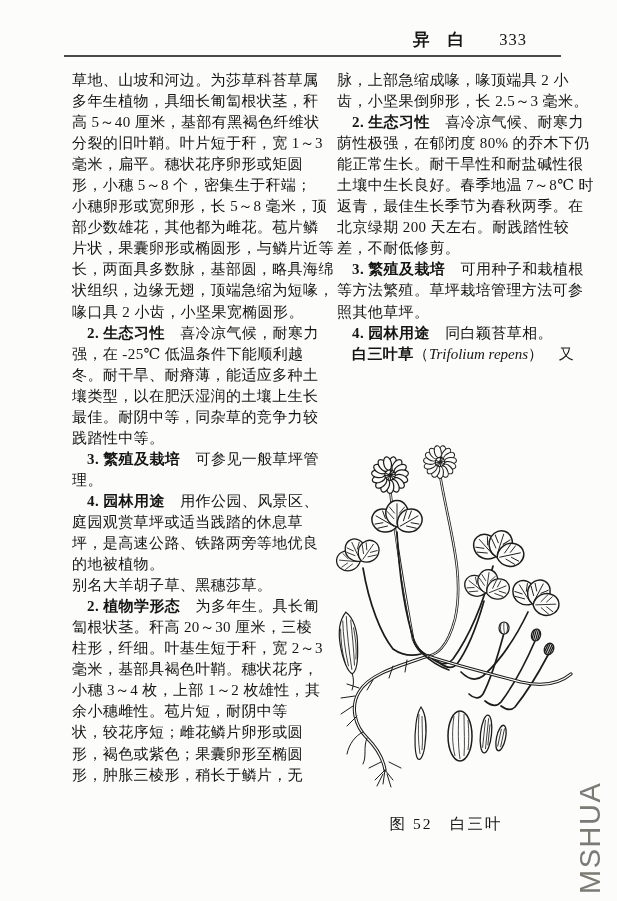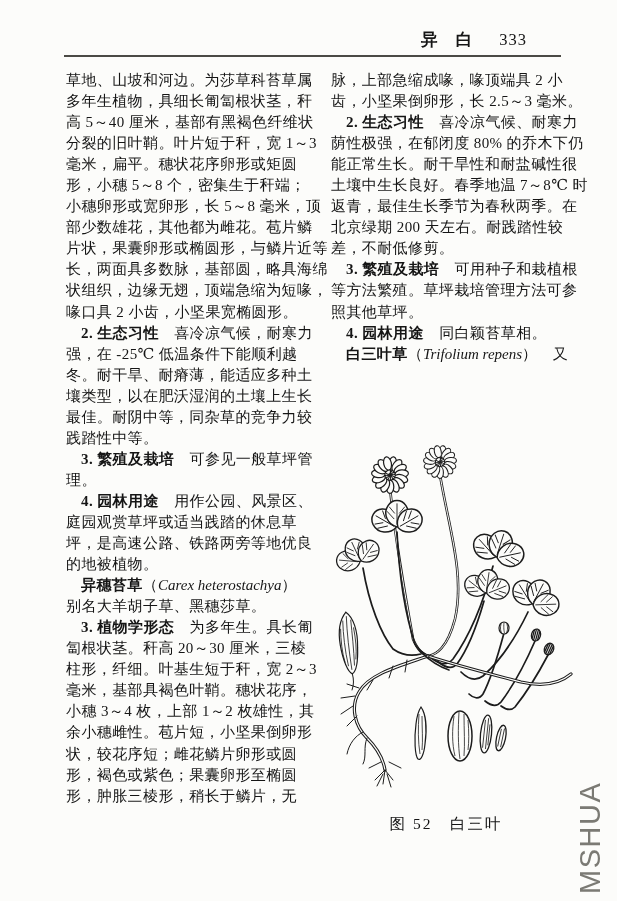--- a/index.html
+++ b/index.html
@@ -4,24 +4,24 @@
 <style>
   html,body{margin:0;padding:0;background:#e8e8e6;}
   .page{
     position:relative;width:617px;height:901px;margin:0 auto;
     background:#fcfcfa;color:#151515;overflow:hidden;
     font-family:"Liberation Serif","DejaVu Serif",serif;
   }
   
   .header{position:absolute;top:29px;left:65px;width:462px;text-align:right;font-size:16.5px;white-space:nowrap;}
   .header .rt{letter-spacing:7px;font-weight:bold;}
-  .header .pn{margin-left:16px;letter-spacing:1px;}
+  .header .pn{margin-left:24px;letter-spacing:1px;}
   .header-rule{position:absolute;top:55px;left:64px;width:497px;height:2px;background:#4b4a45;}
   
-  .col{position:absolute;top:70px;font-size:15px;letter-spacing:.4px;}
+  .col{position:absolute;top:70px;font-size:15px;letter-spacing:.4px;margin-left:6px;}
   .col-left{left:66px;width:258px;}
   .col-right{left:331px;width:242px;}
   .line{height:21.05px;line-height:21.05px;white-space:nowrap;}
   .line .kai{font-weight:600;}
   .line .bold{font-weight:700;}
   .line .latin{font-style:italic;letter-spacing:0;}
   .ind{padding-left:15px;}
   
   .figure{position:absolute;left:333px;top:444px;width:258px;height:412px;}
   .figure svg{display:block;}
@@ -72,28 +72,27 @@
       <div class="line"><span>冬。耐干旱、耐瘠薄，能适应多种土</span></div>
       <div class="line"><span>壤类型，以在肥沃湿润的土壤上生长</span></div>
       <div class="line"><span>最佳。耐阴中等，同杂草的竞争力较</span></div>
       <div class="line"><span>践踏性中等。</span></div>
       <div class="line ind"><span class="kai">3. 繁殖及栽培</span><span>　可参见一般草坪管</span></div>
       <div class="line"><span>理。</span></div>
       <div class="line ind"><span class="kai">4. 园林用途</span><span>　用作公园、风景区、</span></div>
       <div class="line"><span>庭园观赏草坪或适当践踏的休息草</span></div>
       <div class="line"><span>坪，是高速公路、铁路两旁等地优良</span></div>
       <div class="line"><span>的地被植物。</span></div>
-      <div class="line ind"><span class="bold">异穗苔草</span><span>（</span><span class="latin">Carex heterostachya</span><span>）</span></div>
       <div class="line"><span>别名大羊胡子草、黑穗莎草。</span></div>
-      <div class="line ind"><span class="kai">3. 植物学形态</span><span>　为多年生。具长匍</span></div>
+      <div class="line ind"><span class="kai">2. 植物学形态</span><span>　为多年生。具长匍</span></div>
       <div class="line"><span>匐根状茎。秆高 20～30 厘米，三棱</span></div>
       <div class="line"><span>柱形，纤细。叶基生短于秆，宽 2～3</span></div>
       <div class="line"><span>毫米，基部具褐色叶鞘。穗状花序，</span></div>
       <div class="line"><span>小穗 3～4 枚，上部 1～2 枚雄性，其</span></div>
-      <div class="line"><span>余小穗雌性。苞片短，小坚果倒卵形</span></div>
+      <div class="line"><span>余小穗雌性。苞片短，耐阴中等</span></div>
       <div class="line"><span>状，较花序短；雌花鳞片卵形或圆</span></div>
       <div class="line"><span>形，褐色或紫色；果囊卵形至椭圆</span></div>
       <div class="line"><span>形，肿胀三棱形，稍长于鳞片，无</span></div>
     </div>
   <div class="col col-right">
       <div class="line"><span>脉，上部急缩成喙，喙顶端具 2 小</span></div>
       <div class="line"><span>齿，小坚果倒卵形，长 2.5～3 毫米。</span></div>
       <div class="line ind"><span class="kai">2. 生态习性</span><span>　喜冷凉气候、耐寒力</span></div>
       <div class="line"><span>荫性极强，在郁闭度 80% 的乔木下仍</span></div>
       <div class="line"><span>能正常生长。耐干旱性和耐盐碱性很</span></div>

